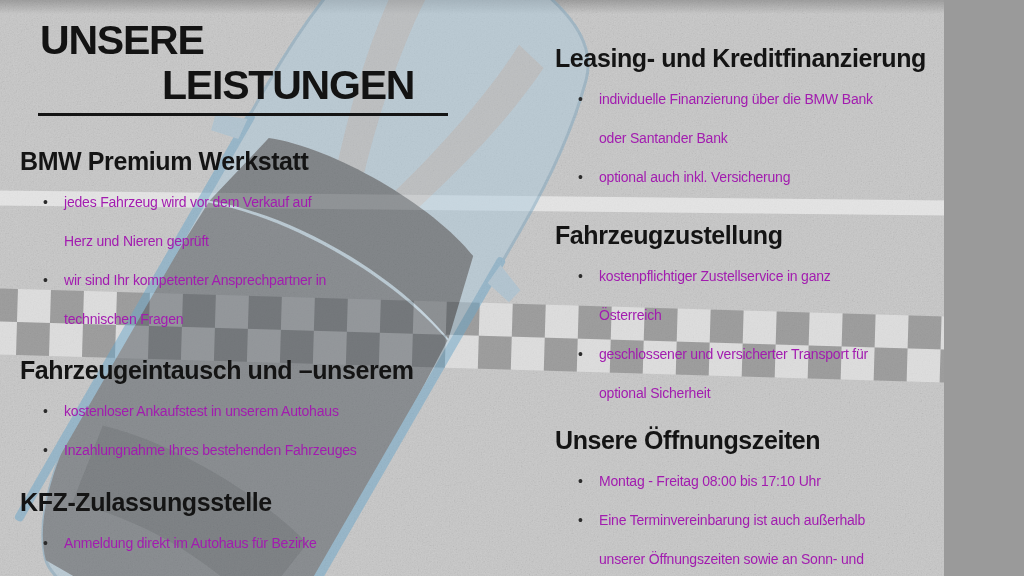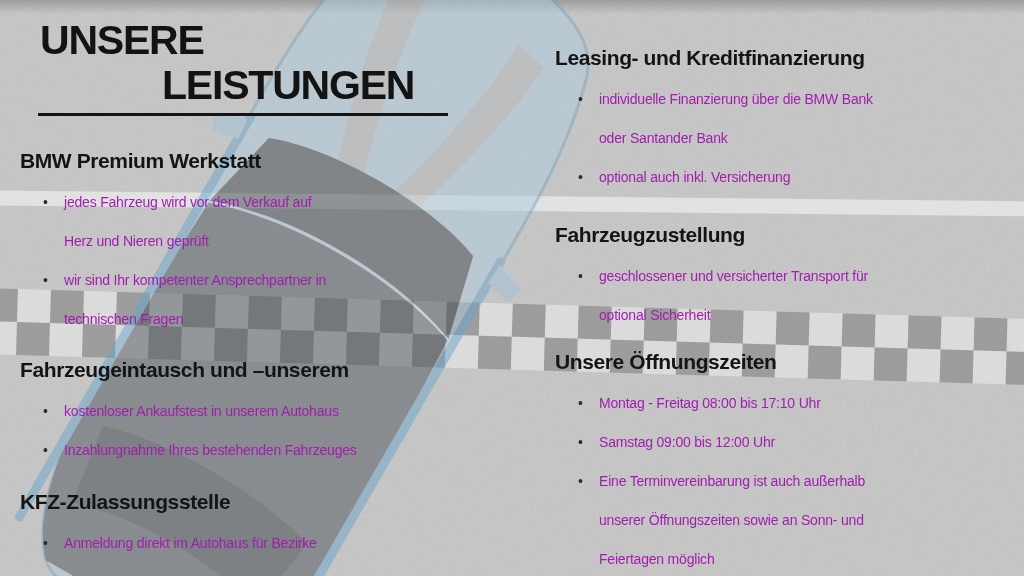--- a/index.html
+++ b/index.html
@@ -1,17 +1,17 @@
 <!DOCTYPE html>
 <html><head>
 <meta charset="utf-8">
 <style>
   html,body{margin:0;padding:0;background:#9a9a9a;}
   .slide{
-    position:relative;width:1024px;height:576px;overflow:hidden;
+    position:relative;width:944px;height:576px;overflow:hidden;
     background:#c7c7c7;
     font-family:"Liberation Sans", sans-serif;
   }
   .bg-noise{position:absolute;inset:0;z-index:0;}
   .top-shade{
     position:absolute;left:0;top:0;width:100%;height:14px;z-index:1;
     background:linear-gradient(rgba(70,70,70,.32), rgba(70,70,70,0));
   }
   .road-line{
     position:absolute;left:-10px;top:196px;width:1060px;height:15px;z-index:1;
@@ -35,21 +35,21 @@
   .title-block{position:absolute;left:40px;top:18px;}
   .title-line{font-size:41px;line-height:45px;font-weight:700;color:#131313;letter-spacing:-1.2px;}
   .title-line2{margin-left:122px;}
   .title-underline{width:410px;height:3px;background:#141414;margin:5px 0 0 -2px;}
 
   .col{position:absolute;}
   .col-left{left:20px;top:145px;width:522px;}
   .col-right{left:555px;top:42px;width:466px;}
 
   h2{
-    font-size:21px;line-height:32px;margin:0 0 6px 0;font-weight:700;
+    font-size:25px;line-height:32px;margin:0 0 6px 0;font-weight:700;
     color:#141414;letter-spacing:-0.4px;
   }
   ul{margin:0;padding:0;list-style:none;}
   .bullet{
     position:relative;font-size:14px;line-height:39px;color:#a21caf;
     padding-left:44px;white-space:pre-line;letter-spacing:-0.2px;
   }
   .bullet::before{content:"•";position:absolute;left:23px;top:0;color:#2b2b2b;}
 </style>
 </head>
@@ -143,30 +143,31 @@
         <ul>
           <li class="bullet">individuelle Finanzierung über die BMW Bank
 oder Santander Bank</li>
           <li class="bullet">optional auch inkl. Versicherung</li>
         </ul>
       </section>
 
       <section style="margin-top:22px">
         <h2>Fahrzeugzustellung</h2>
         <ul>
+          <li class="bullet">kostenpflichtiger Zustellservice in ganz
+Österreich</li>
           <li class="bullet">geschlossener und versicherter Transport für
 optional Sicherheit</li>
         </ul>
       </section>
 
       <section style="margin-top:11px">
         <h2>Unsere Öffnungszeiten</h2>
         <ul>
           <li class="bullet">Montag - Freitag 08:00 bis 17:10 Uhr</li>
-          <li class="bullet">Samstag 09:00 bis 12:00 Uhr</li>
           <li class="bullet">Eine Terminvereinbarung ist auch außerhalb
 unserer Öffnungszeiten sowie an Sonn- und
 Feiertagen möglich</li>
         </ul>
       </section>
 
     </div>
 
   </div>
 </div>

